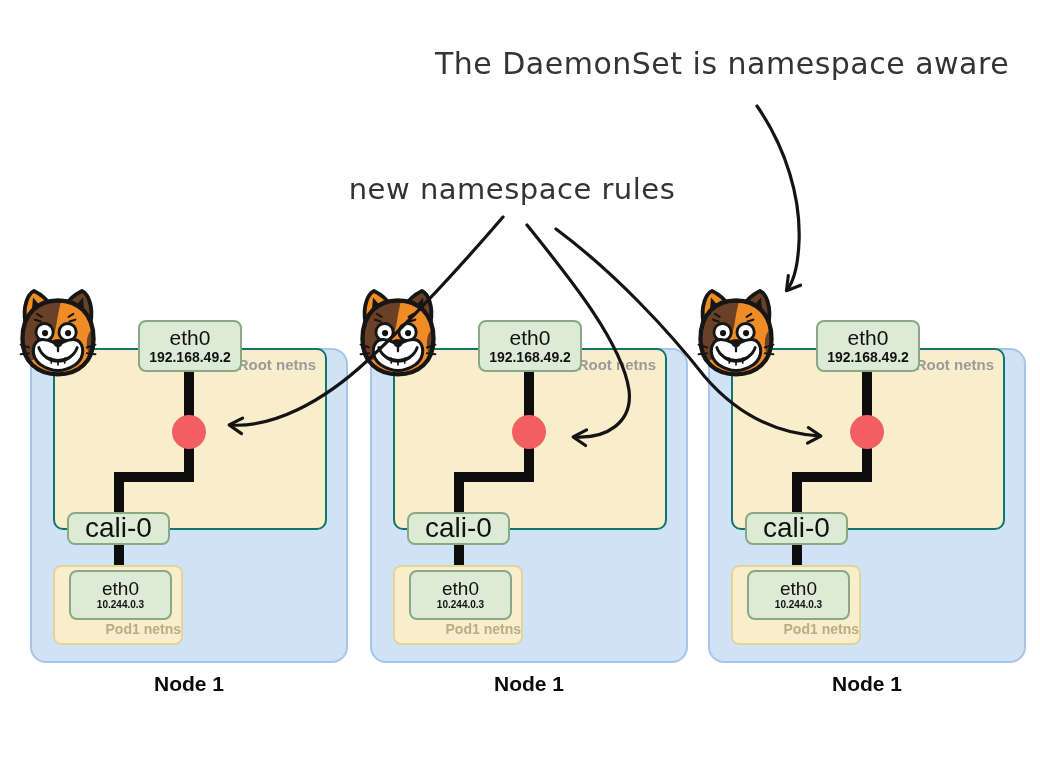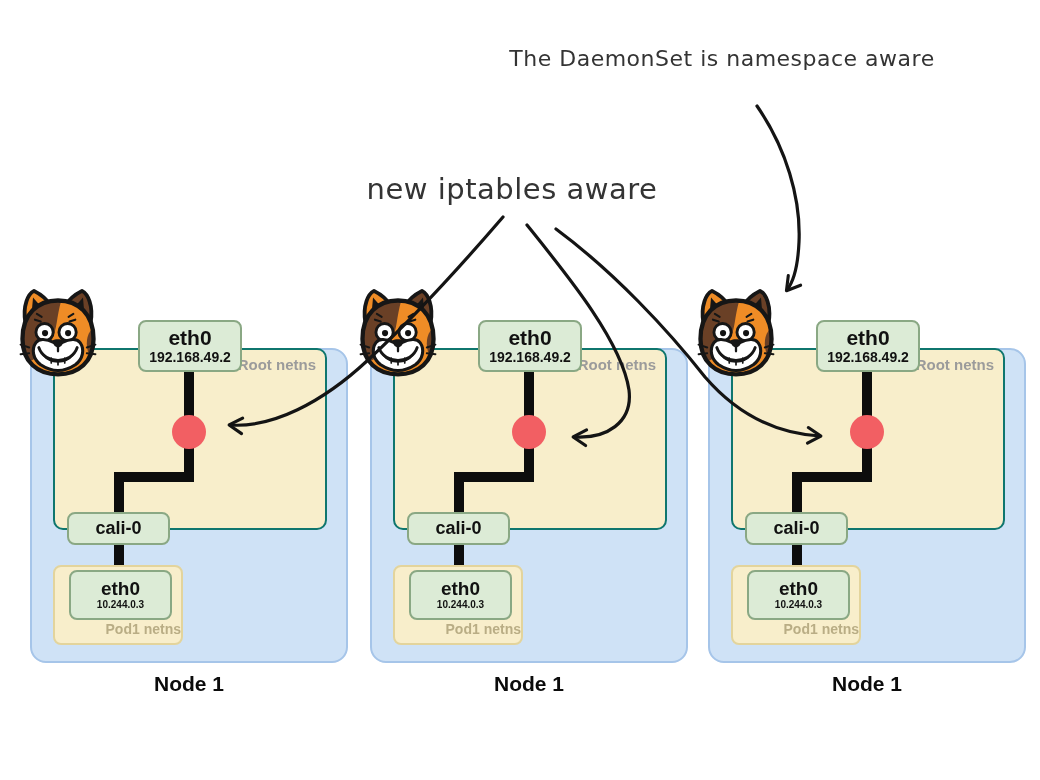--- a/index.html
+++ b/index.html
@@ -1,36 +1,36 @@
 <!DOCTYPE html>
 <html><head>
 <meta charset="utf-8">
 <style>
   html,body{margin:0;padding:0;background:#fff;}
   .stage{position:relative;width:1040px;height:780px;background:#ffffff;overflow:hidden;
          font-family:"Liberation Sans",sans-serif;}
   .hand{position:absolute;font-family:"DejaVu Sans",sans-serif;color:#343434;
         white-space:nowrap;transform:translateX(-50%);}
-  .hand.title{left:722px;top:46px;font-size:22px;letter-spacing:.5px;}
+  .hand.title{left:722px;top:46px;font-size:30px;letter-spacing:.5px;}
   .hand.subtitle{left:512px;top:172px;font-size:29px;letter-spacing:.5px;}
 
   .node{position:absolute;top:348px;width:318px;height:360px;}
   .node-box{position:absolute;left:0;top:0;width:318px;height:315px;box-sizing:border-box;
             background:#cfe2f6;border:2px solid #a6c5e9;border-radius:16px;}
   .root-netns{position:absolute;left:23px;top:0;width:274px;height:182px;box-sizing:border-box;
               background:#f8eecb;border:2px solid #0f766e;border-radius:10px;}
   .root-netns-label{position:absolute;right:9px;top:6px;font-size:15px;font-weight:bold;color:#9b9b9b;}
   .wire{position:absolute;left:0;top:0;pointer-events:none;}
   .ifbox{position:absolute;box-sizing:border-box;background:#dcebd6;border:2px solid #8aa884;
          border-radius:8px;display:flex;flex-direction:column;align-items:center;justify-content:center;}
   .eth-top{left:108px;top:-28px;width:104px;height:52px;}
-  .if-name{font-size:21px;font-weight:bold;color:#111;line-height:1.1;}
+  .if-name{font-size:21px;font-weight:normal;color:#111;line-height:1.1;}
   .if-ip{font-size:14px;font-weight:bold;color:#111;line-height:1.2;}
   .cali{left:37px;top:164px;width:103px;height:33px;}
-  .cali .if-name{font-size:18px;}
+  .cali .if-name{font-size:28px;}
   .pod-netns{position:absolute;left:23px;top:217px;width:130px;height:80px;box-sizing:border-box;
              background:#f8eecb;border:2px solid #e3d49c;border-radius:8px;}
   .pod-eth{left:14px;top:3px;width:103px;height:50px;}
   .pod-eth .if-name{font-size:19px;}
   .pod-eth .if-ip{font-size:10px;}
   .pod-netns-label{position:absolute;left:0;right:0;bottom:6px;text-align:right;
                    font-size:14px;font-weight:bold;color:#b9ad85;}
   .node-label{position:absolute;left:0;top:324px;width:318px;text-align:center;
               font-size:21px;font-weight:bold;color:#0b0b0b;}
   .cat{position:absolute;left:-20px;top:-60px;width:96px;height:96px;}
@@ -69,21 +69,21 @@
         <path d="M50,62 L50,66" stroke="#161616" stroke-width="2.4" stroke-linecap="round"></path>
         <path d="M30,62 C36,80 64,80 70,62" fill="none" stroke="#161616" stroke-width="3" stroke-linecap="round"></path>
         <path d="M35,70 C42,79 58,79 65,70" fill="none" stroke="#161616" stroke-width="2.2" stroke-linecap="round"></path>
         <path d="M43,73 l0,5 M50,75 l0,5 M57,73 l0,5" stroke="#161616" stroke-width="1.8" stroke-linecap="round"></path>
         <path d="M20,62 l-9,-3 M20,68 l-9,1 M80,62 l9,-3 M80,68 l9,1" stroke="#161616" stroke-width="2" stroke-linecap="round"></path>
       </symbol>
     </defs>
   </svg>
 
   <div class="hand title">The DaemonSet is namespace aware</div>
-  <div class="hand subtitle">new iptables aware</div>
+  <div class="hand subtitle">new namespace rules</div>
 
   <div class="node" style="left:30px">
     <div class="node-box"></div>
     <div class="root-netns">
       <span class="root-netns-label">Root netns</span>
     </div>
     <svg class="wire" width="318" height="315" viewBox="0 0 318 315">
       <path d="M159,20 L159,129 L89,129 L89,172" fill="none" stroke="#0d0d0d" stroke-width="10"></path>
       <path d="M89,195 L89,225" fill="none" stroke="#0d0d0d" stroke-width="10"></path>
       <circle cx="159" cy="84" r="17" fill="#f25f63"></circle>

